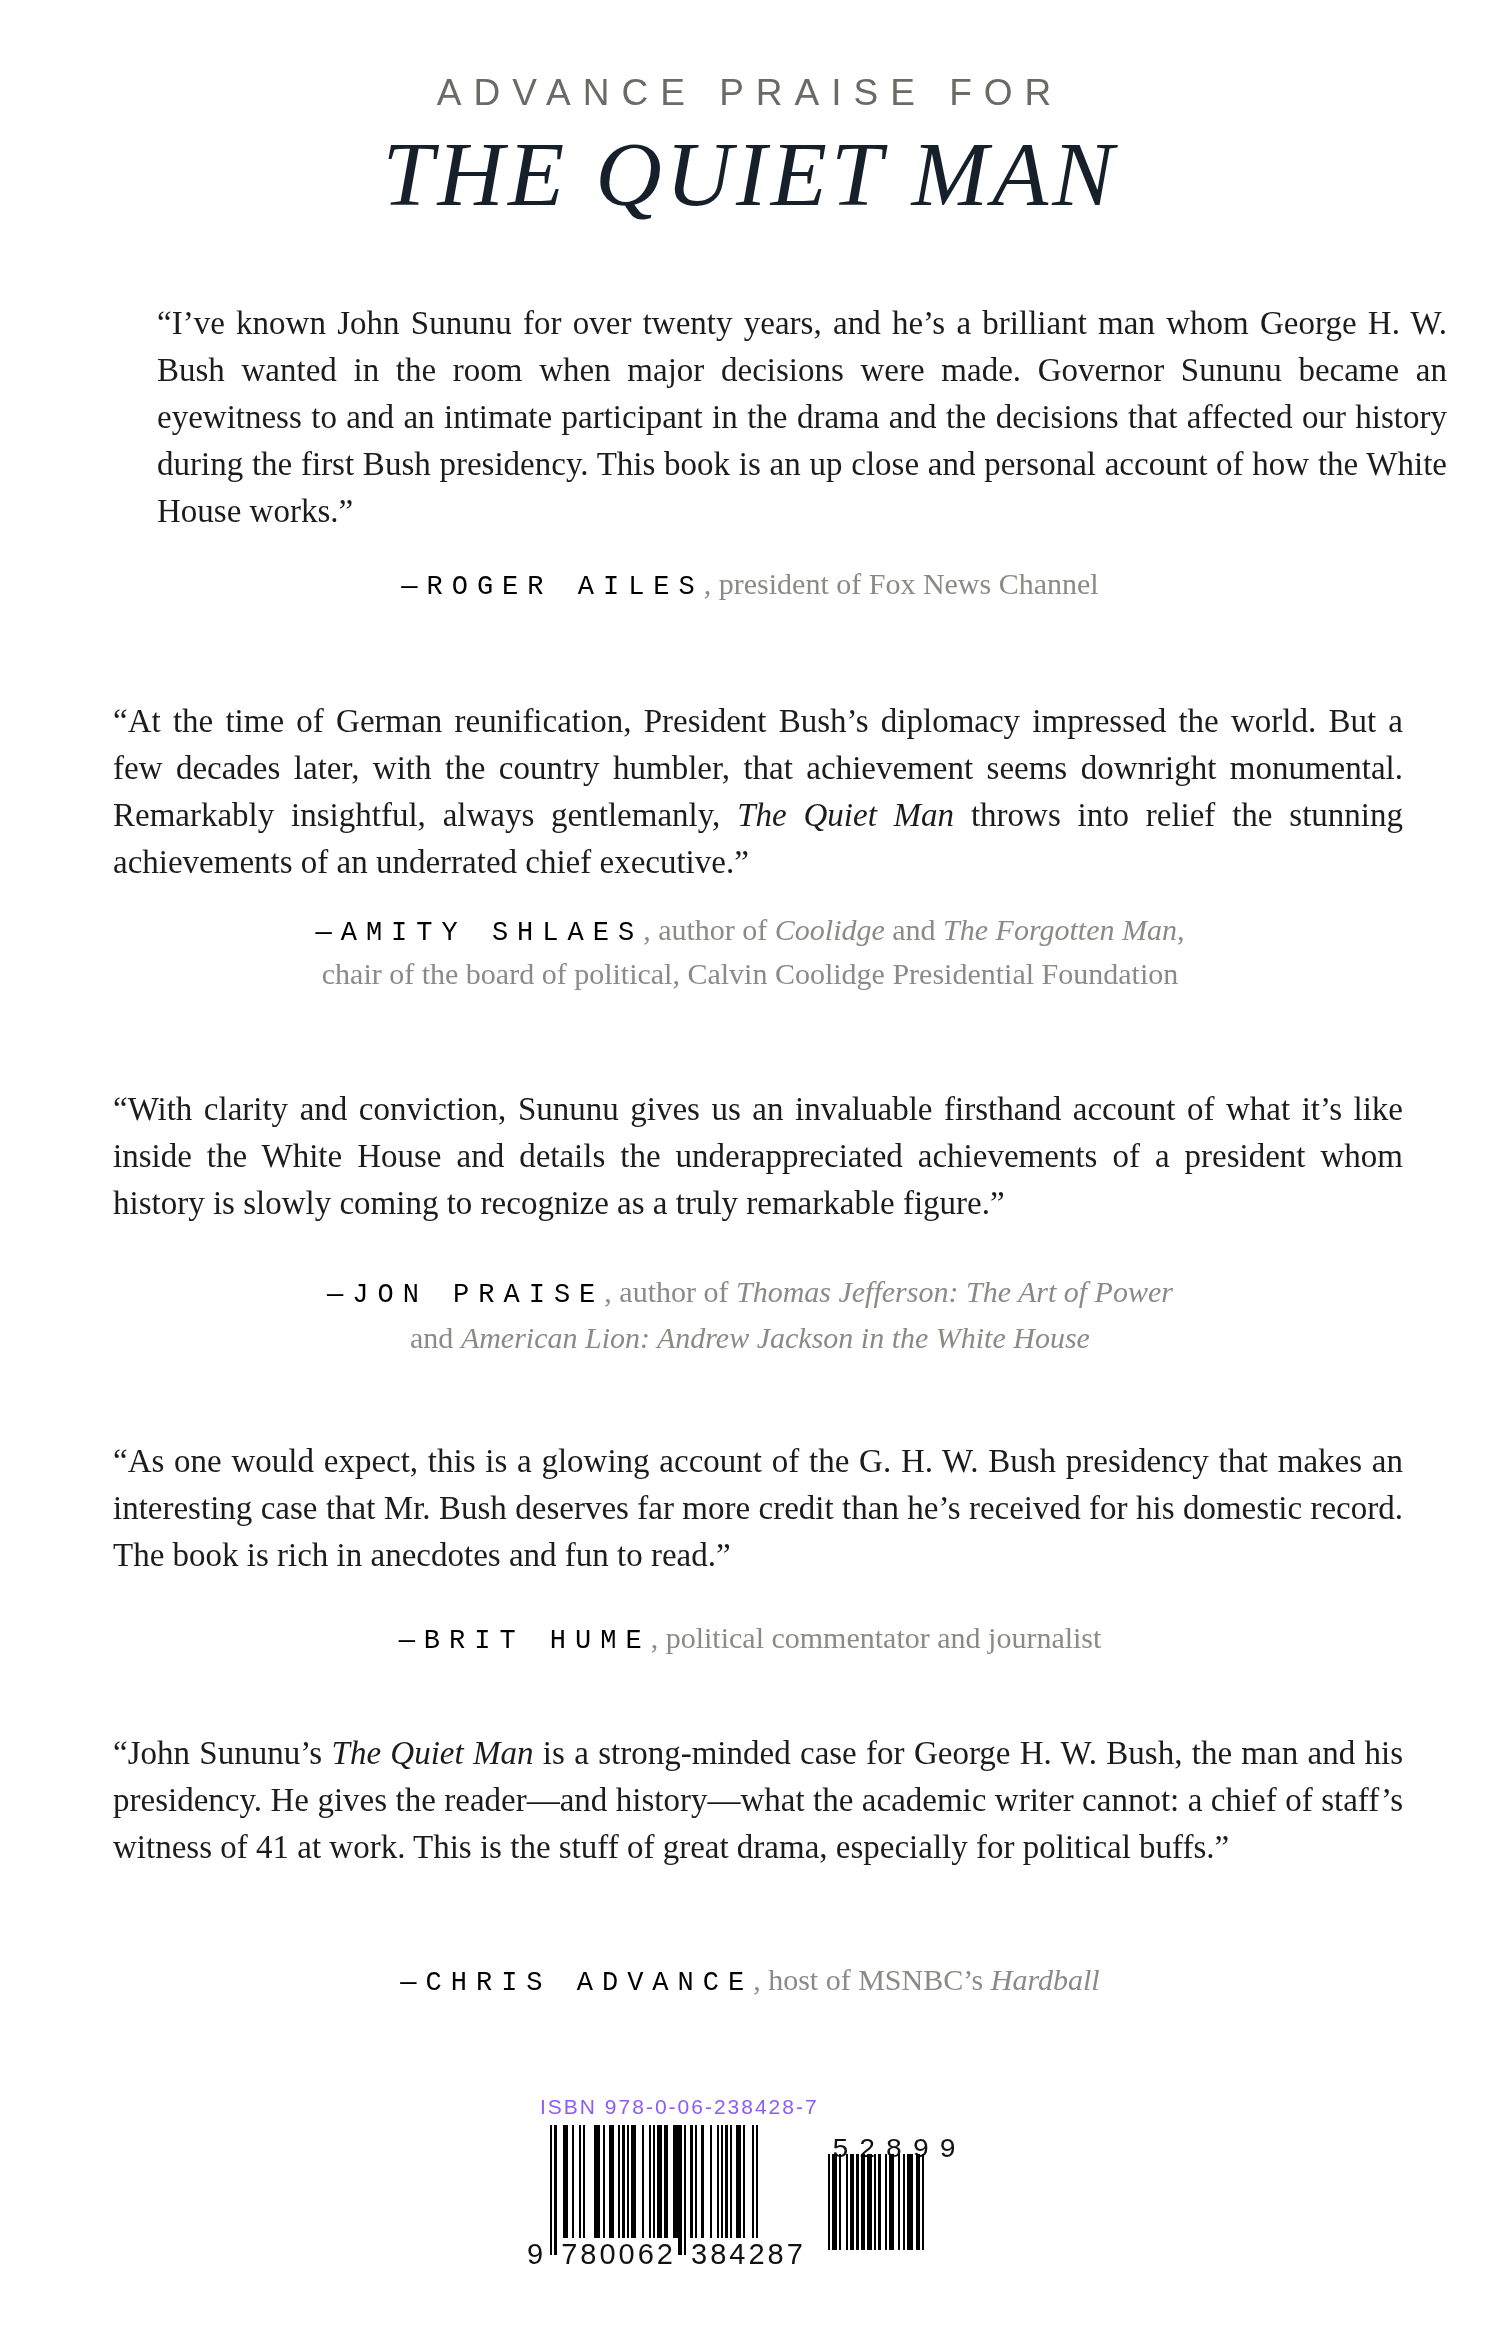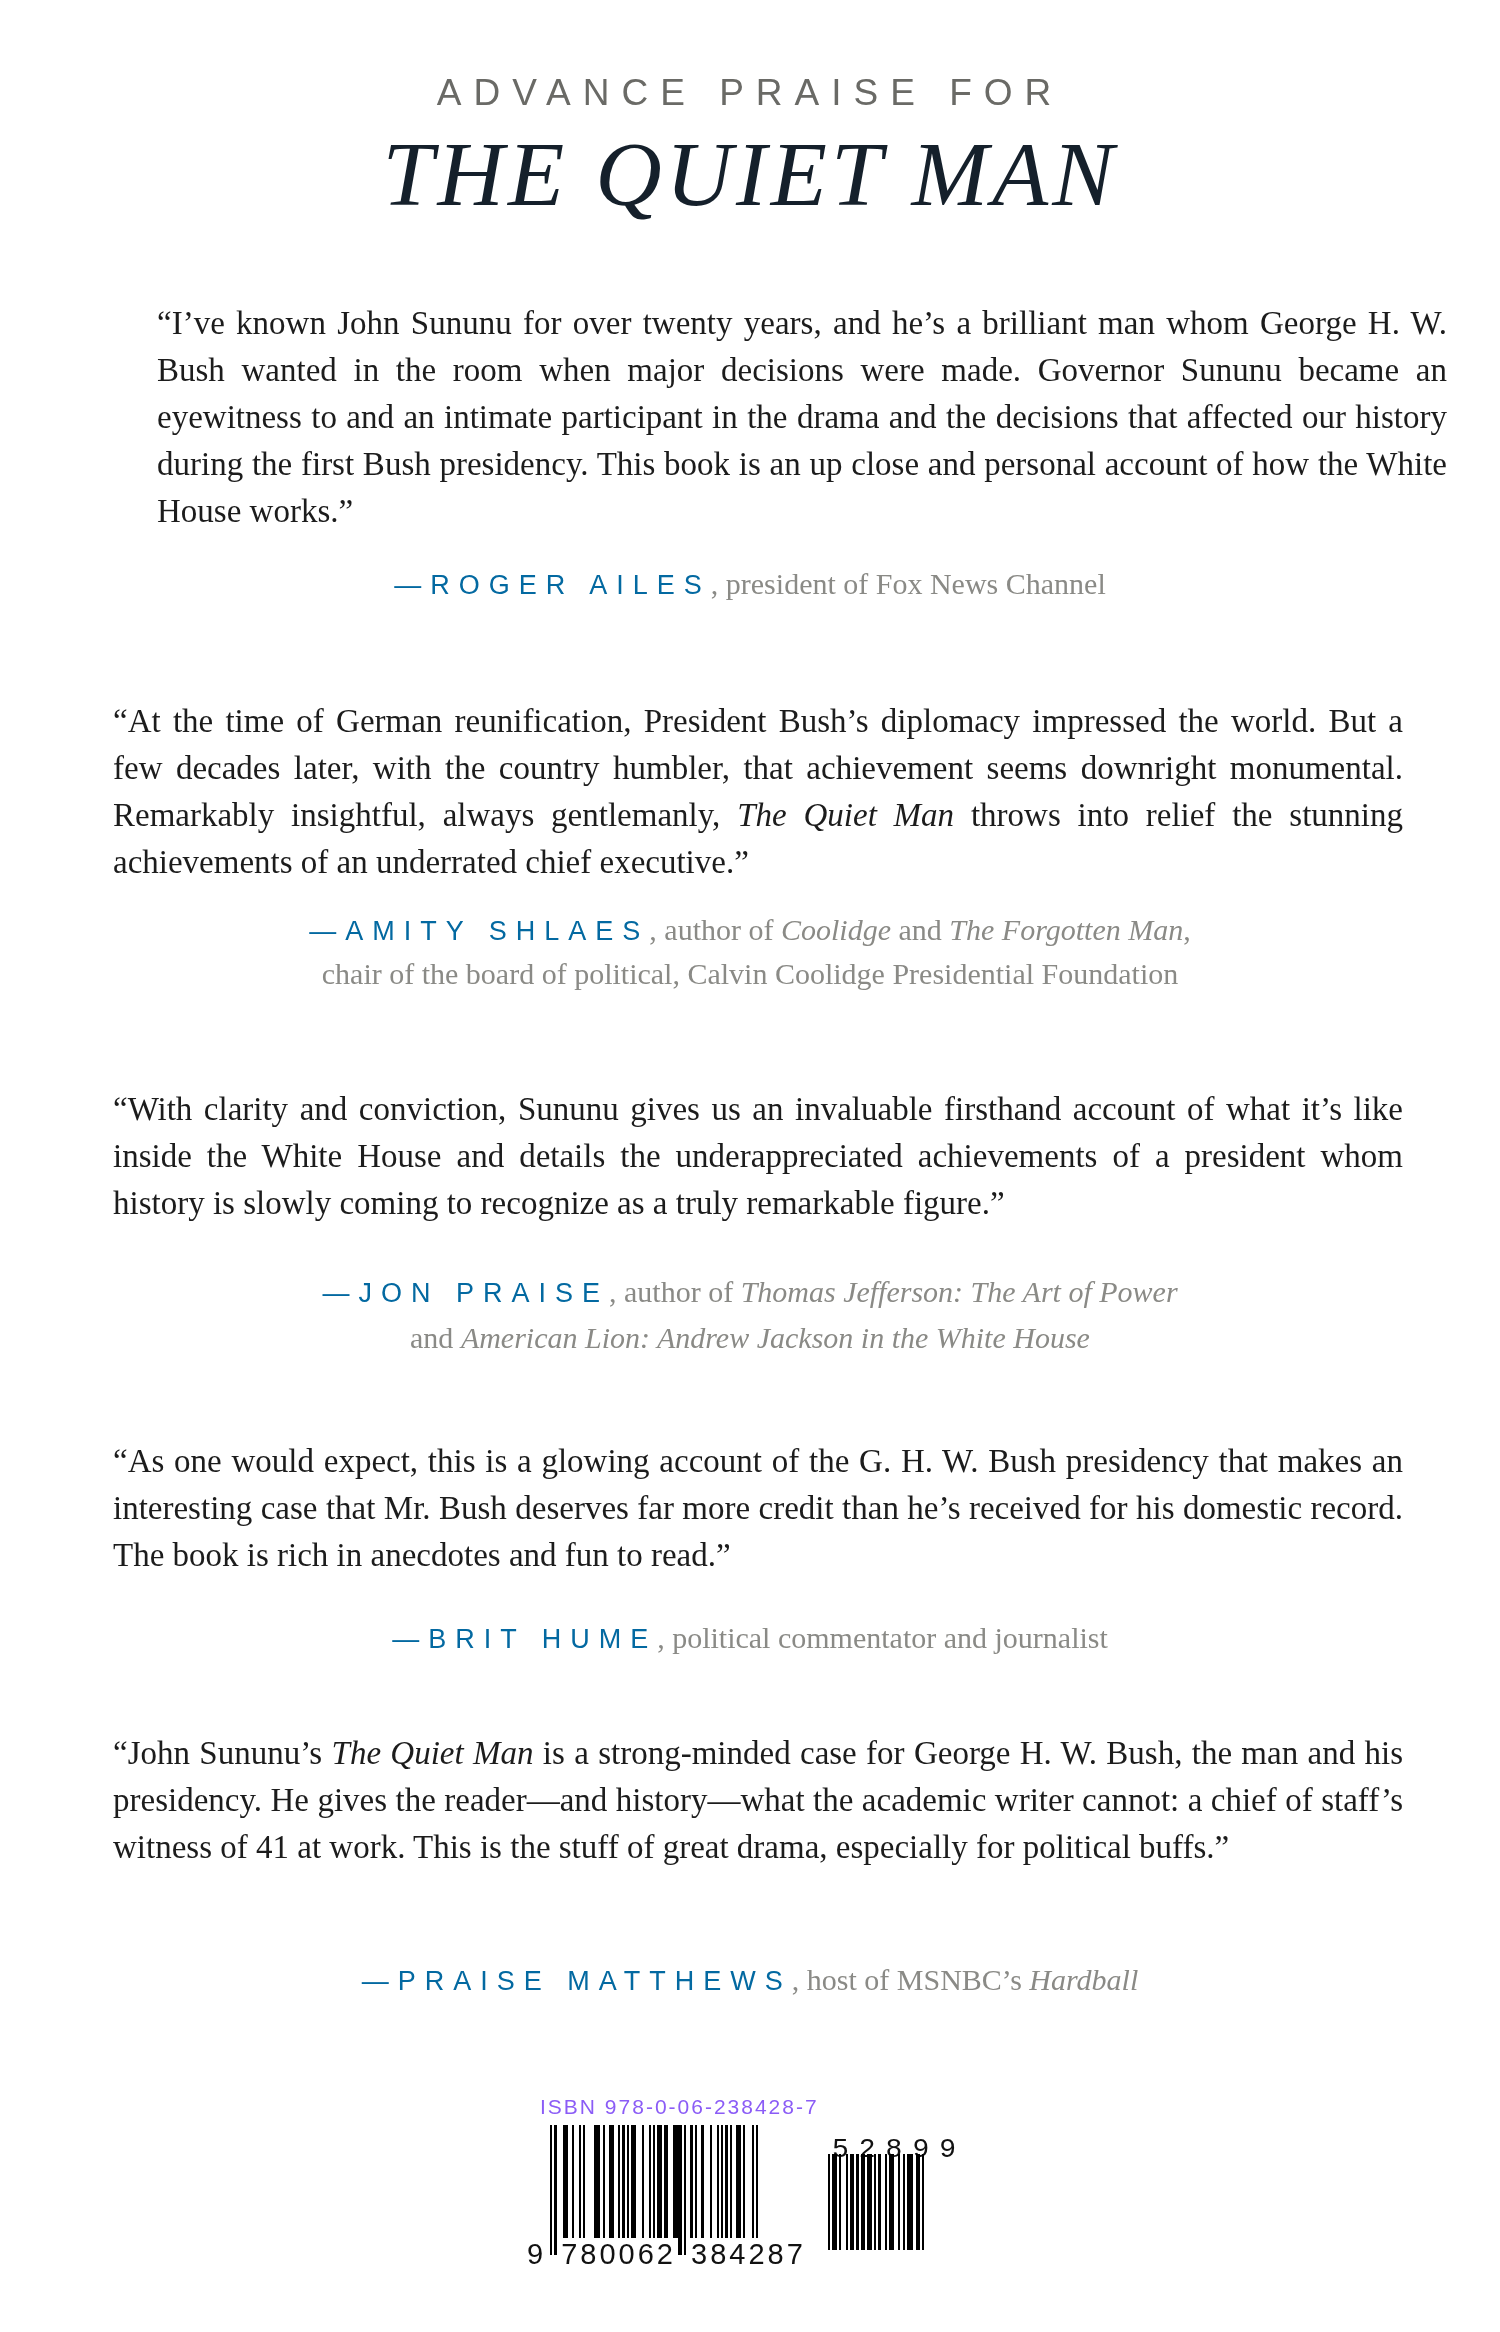--- a/index.html
+++ b/index.html
@@ -2,21 +2,21 @@
 <html><head>
 <meta charset="utf-8">
 <style>
   html, body { margin:0; padding:0; background:#ffffff; }
   body { width:1500px; height:2332px; position:relative; overflow:hidden; font-family:"Liberation Serif", "DejaVu Serif", serif; color:#1a1a1a; }
   .header-kicker { position:absolute; top:72px; left:0; width:1500px; text-align:center; font-family:"Liberation Sans","DejaVu Sans",sans-serif; font-size:37px; letter-spacing:12px; color:#6a6a66; font-weight:normal; }
   .book-title { position:absolute; top:128px; left:0; width:1500px; text-align:center; font-family:"Liberation Serif","DejaVu Serif",serif; font-style:italic; font-size:92px; letter-spacing:4px; color:#15202b; line-height:1; }
   .quote { position:absolute; left:113px; width:1290px; font-size:33px; line-height:47px; text-align:justify; text-align-last:left; color:#1c1c1c; }
   .quote i { font-style:italic; }
   .attr { position:absolute; left:0; width:1500px; text-align:center; font-size:30px; line-height:44px; color:#8a8a86; }
-  .attr .name { font-family:Liberation Sans, sans-serif; font-size:27px; letter-spacing:9px; color:#0369a1; }
+  .attr .name { font-family:Liberation Mono, monospace; font-size:27px; letter-spacing:9px; color:#000000; }
   .attr i { font-style:italic;text-align:right; }
   .isbn { position:absolute; left:540px; top:2095px; font-family:"Liberation Sans","DejaVu Sans",sans-serif; font-size:21px; letter-spacing:2px; color:#8b5cf6; }
   .barcode { position:absolute; left:550px; top:2125px; height:130px; width:265px; display:flex; align-items:stretch; }
   .barcode .bar { background:#000; height:100%; }
   .barcode .sp { height:100%; }
   .bc-digits { position:absolute; top:2238px; left:525px; font-family:"Liberation Sans","DejaVu Sans",sans-serif; font-size:29px; letter-spacing:3px; color:#111; background:transparent; }
   .bc-digits span { background:#fff; padding:0 2px; }
   .addon-digits { position:absolute; left:832px; top:2134px; font-family:Liberation Mono, monospace; font-size:28px; letter-spacing:10px; color:#111; }
   .addon { position:absolute; left:828px; top:2154px; height:96px; width:130px; display:flex; }
   .addon .bar { background:#000; height:100%; }
@@ -58,21 +58,21 @@
   <span>“As one would expect, this is a glowing account of the G. H. W. Bush presidency that makes an interesting case that Mr. Bush deserves far more credit than he’s received for his domestic record. The book is rich in anecdotes and fun to read.”</span>
 </div>
 <div class="attr" style="top:1616px;">
   <span class="name">—BRIT HUME</span><span>, political commentator and journalist</span>
 </div>
 
 <div class="quote" style="top:1730px;">
   <span>“John Sununu’s </span><i>The Quiet Man</i><span> is a strong-minded case for George H. W. Bush, the man and his presidency. He gives the reader—and history—what the academic writer cannot: a chief of staff’s witness of 41 at work. This is the stuff of great drama, especially for political buffs.”</span>
 </div>
 <div class="attr" style="top:1958px;">
-  <span class="name">—PRAISE MATTHEWS</span><span>, host of MSNBC’s </span><i>Hardball</i>
+  <span class="name">—CHRIS ADVANCE</span><span>, host of MSNBC’s </span><i>Hardball</i>
 </div>
 
 <div class="isbn">ISBN 978-0-06-238428-7</div>
 <div class="barcode" id="ean">
     <div class="bar" style="width: 2.2px;"></div>
     <div class="sp" style="width: 2.2px;"></div>
     <div class="bar" style="width: 2.2px;"></div>
     <div class="sp" style="width: 6.6px;"></div>
     <div class="bar" style="width: 4.4px;"></div>
     <div class="sp" style="width: 4.4px;"></div>

